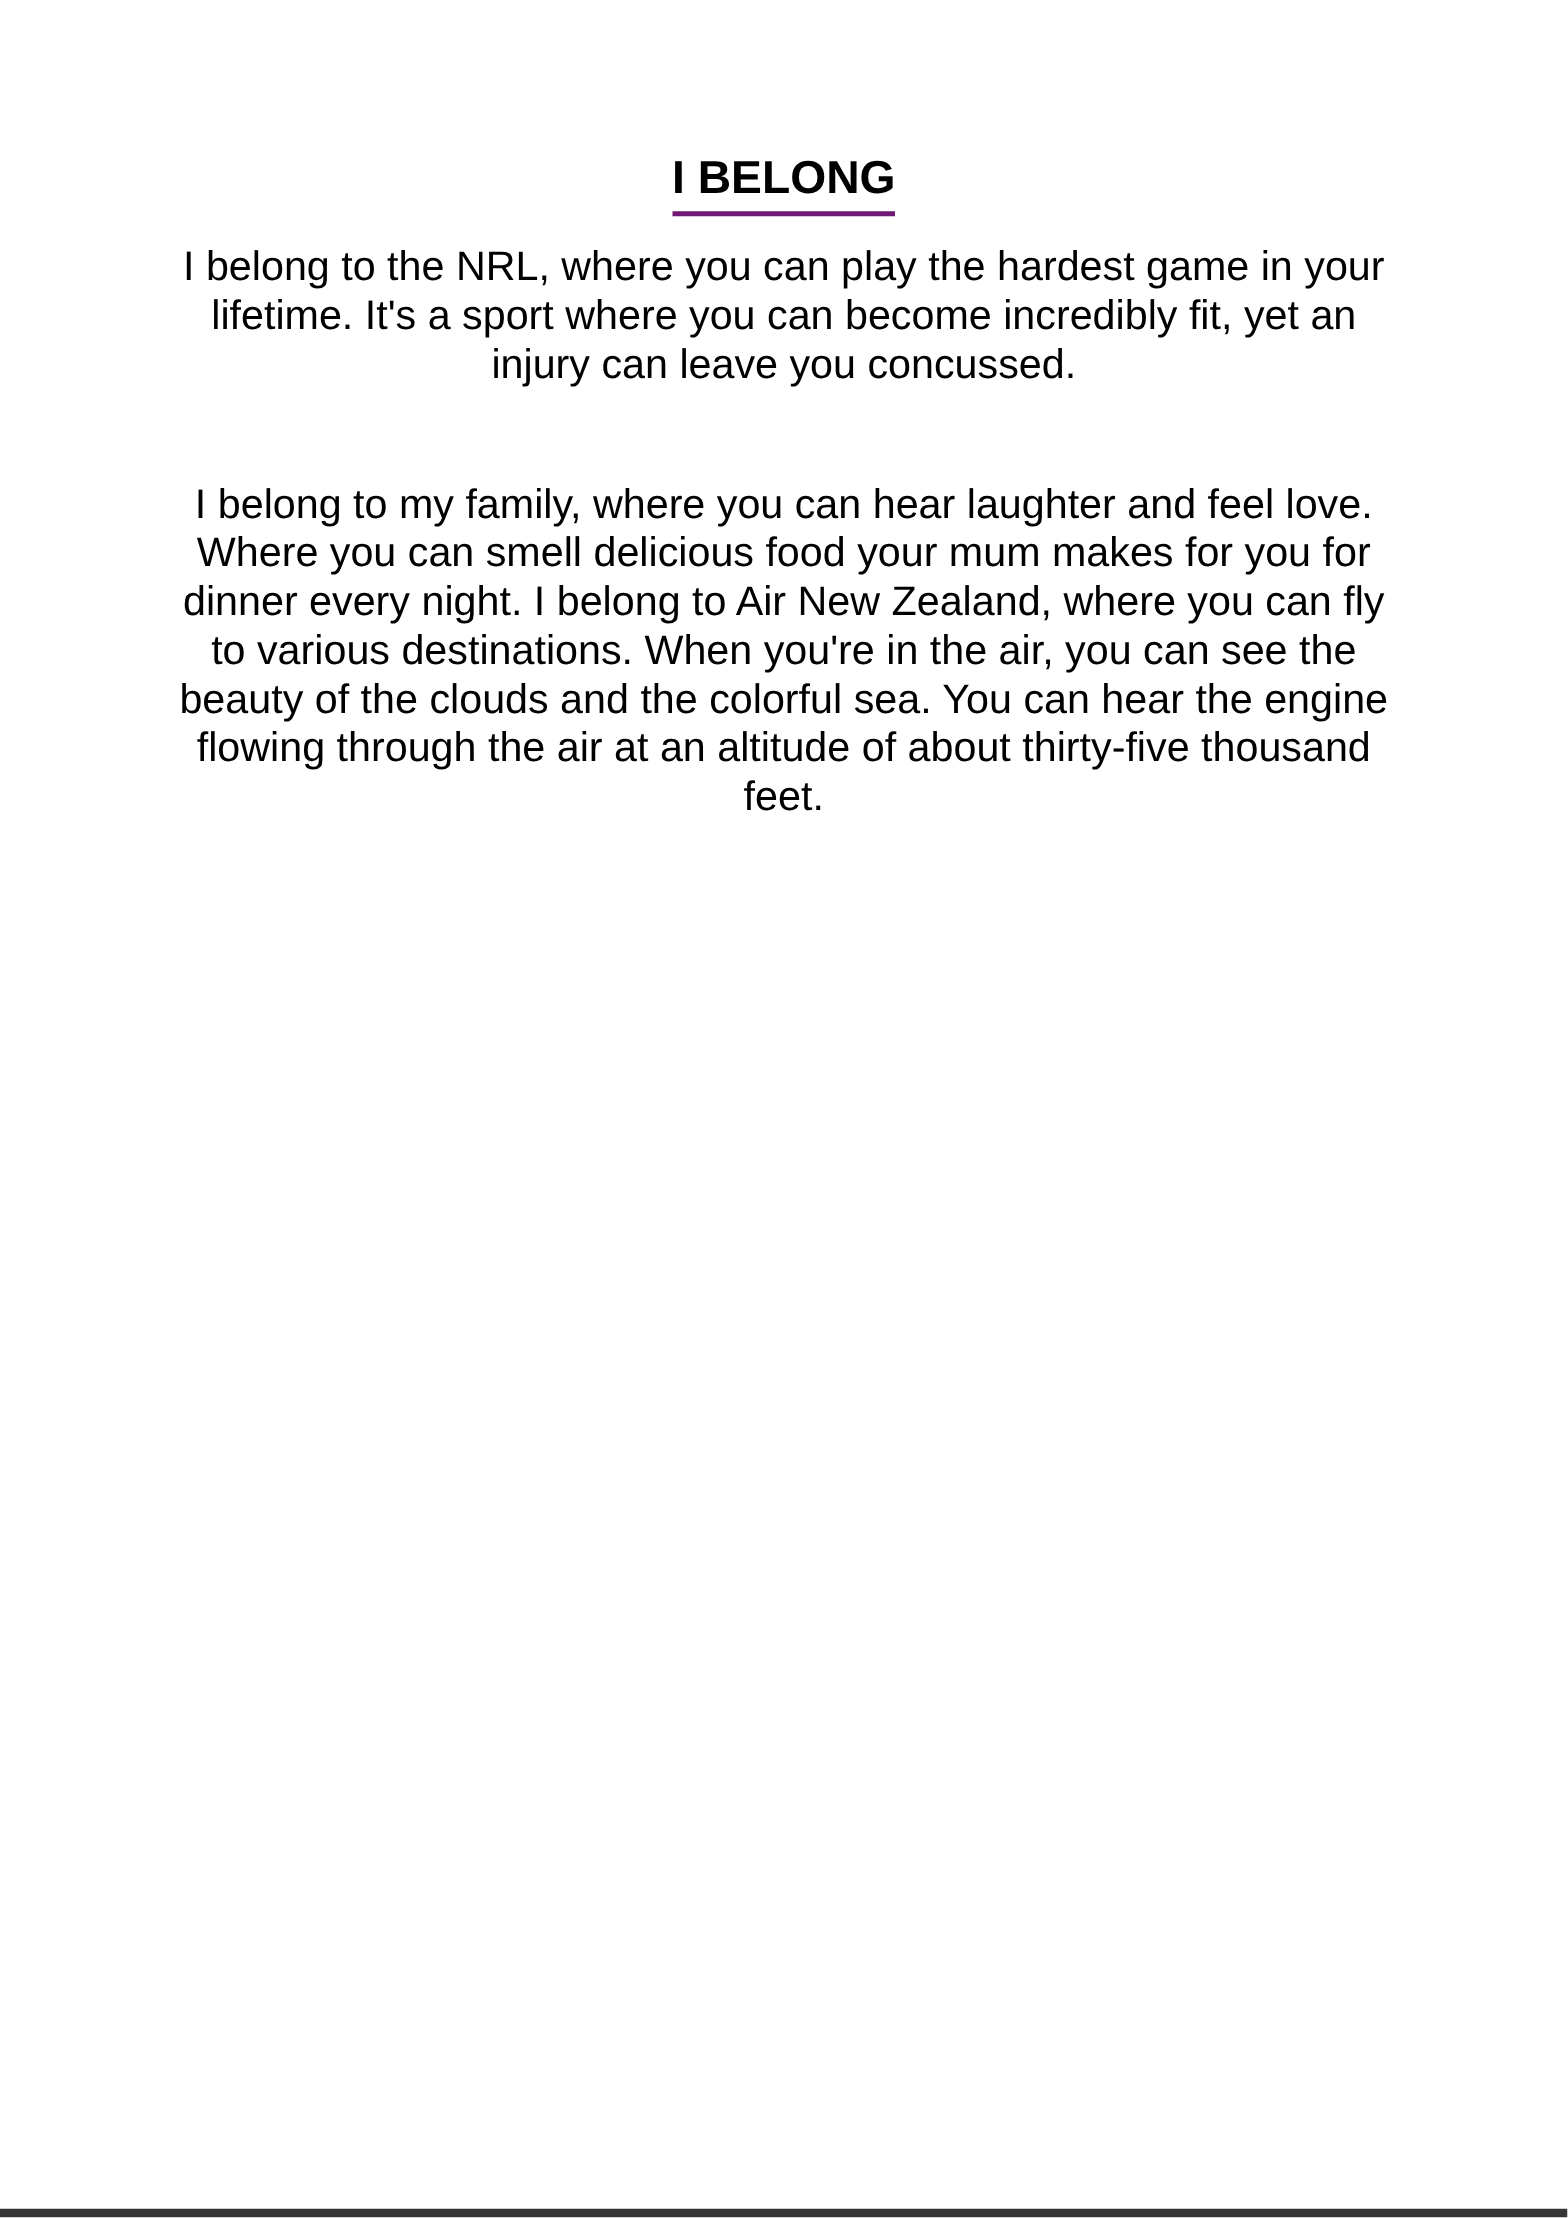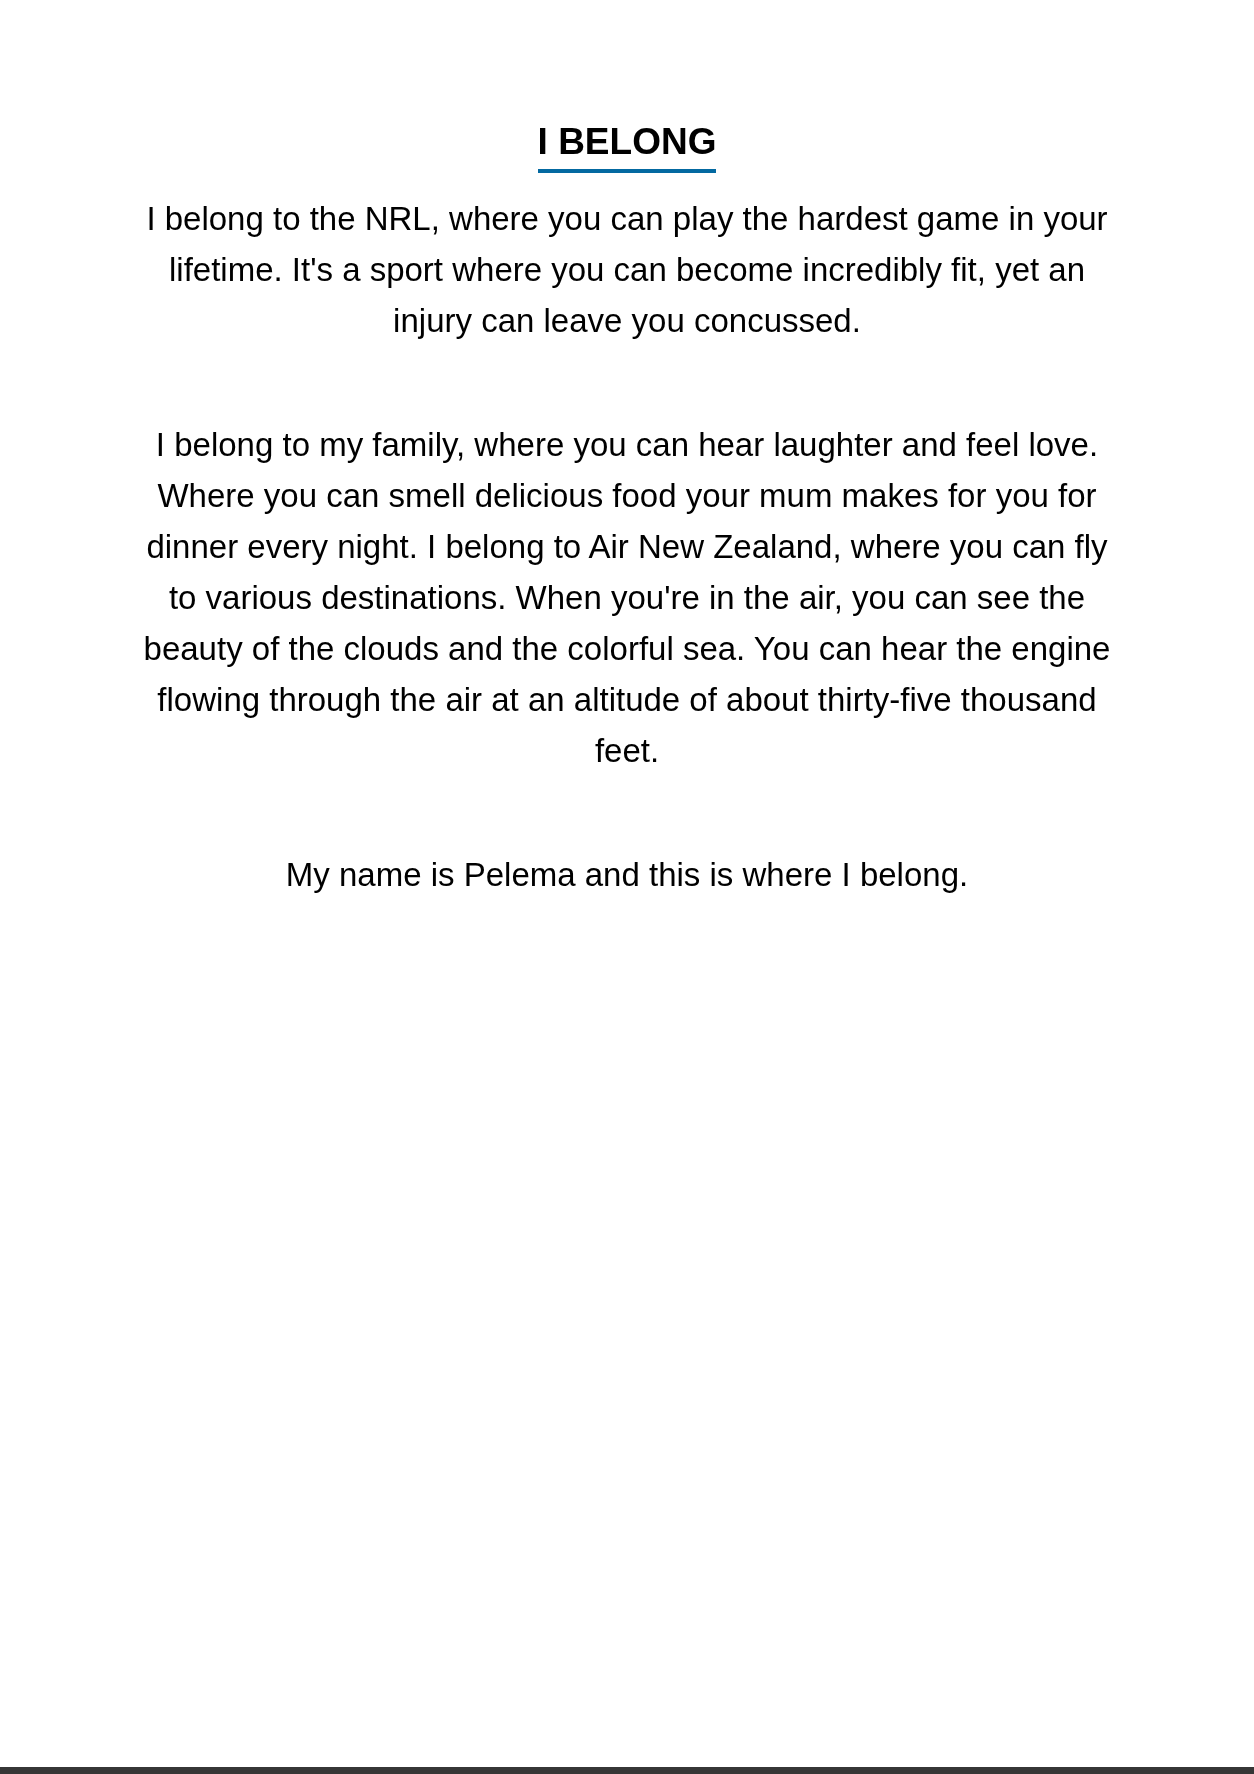--- a/index.html
+++ b/index.html
@@ -22,27 +22,27 @@
     text-align: center;
   }
   .doc-title {
     margin: 0 0 20px 0;
     font-size: 37px;
     line-height: 48px;
     font-weight: bold;
   }
   .doc-title .title-underline {
     display: inline-block;
-    border-bottom: 4px solid #0369a1;
+    border-bottom: 4px solid #701a75;
     padding-bottom: 3px;
   }
   .doc-paragraph {
     margin: 0 0 73px 0;
     font-size: 33px;
-    line-height: 51px;
+    line-height: 39px;
     font-weight: normal;
     white-space: pre-line;
   }
   .window-bottom-border {
     position: absolute;
     left: 0;
     bottom: 0;
     width: 100%;
     height: 7px;
     background: #363636;
@@ -60,16 +60,15 @@
 
   <p class="doc-paragraph">I belong to my family, where you can hear laughter and feel love.
 Where you can smell delicious food your mum makes for you for
 dinner every night. I belong to Air New Zealand, where you can fly
 to various destinations. When you're in the air, you can see the
 beauty of the clouds and the colorful sea. You can hear the engine
 flowing through the air at an altitude of about thirty-five thousand
 feet.</p>
 
 
-  <p class="doc-paragraph">My name is Pelema and this is where I belong.</p>
 </div>
 
 <div class="window-bottom-border" style="background: rgb(54, 54, 54);"></div>
 
 </body></html>

